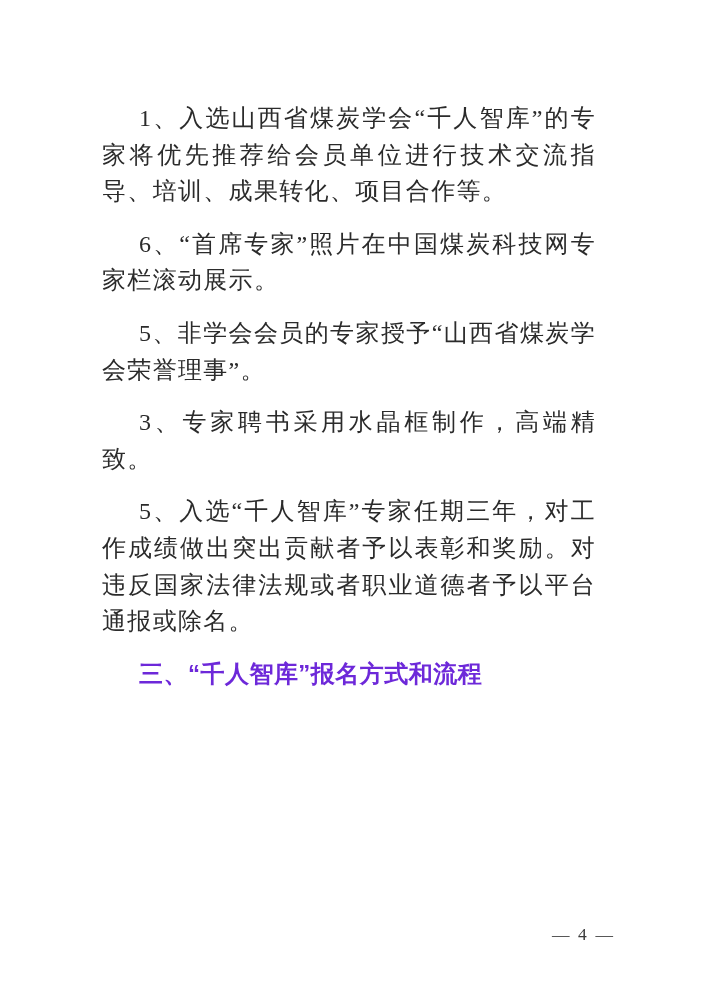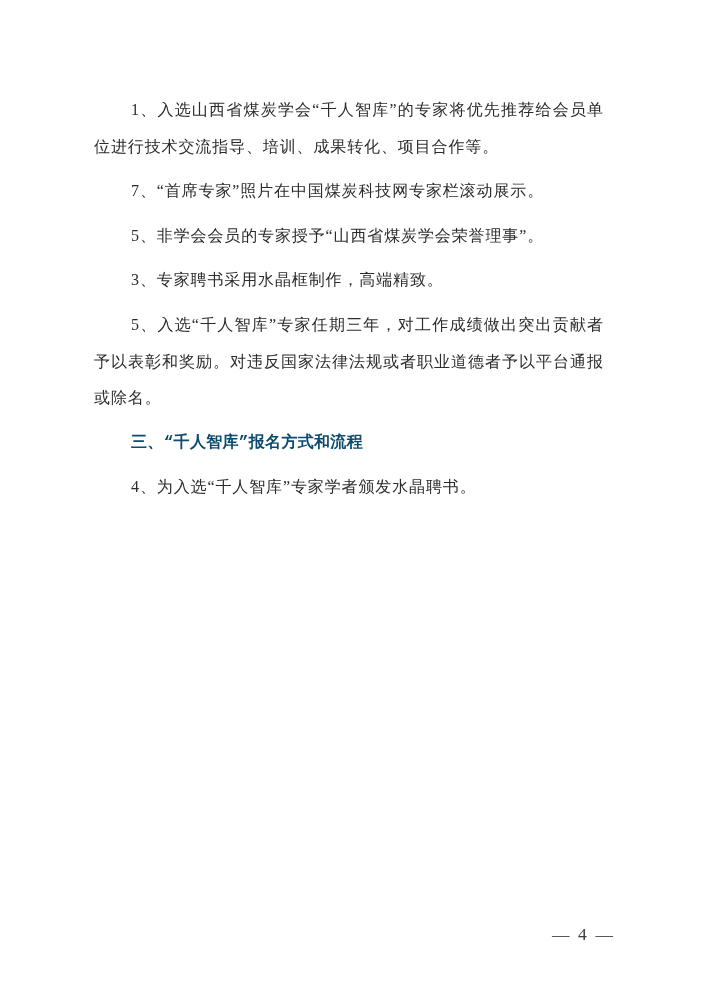--- a/index.html
+++ b/index.html
@@ -15,53 +15,52 @@
     overflow: hidden;
     font-family: "Liberation Serif", serif;
   }
   .content {
     position: absolute;
     top: 84px;
     left: 86px;
     width: 526px;
   }
   .par {
-    margin: 8px;
-    font-size: 16px;
+    margin: 16px;
+    font-size: 24px;
     line-height: 36.6px;
     color: #2b2b2b;
     text-align: justify;
     text-justify: inter-character;
     text-indent: 37px;
     letter-spacing: 0.055em;
     word-break: break-all;
   }
   .par.heading {
-    font-family: Liberation Mono, monospace;
+    font-family: Liberation Sans, sans-serif;
     font-weight: 700;
-    color: #0c4a6e;
+    color: #6d28d9;
     letter-spacing: 0.02em;
   }
   .footer {
     position: absolute;
     top: 924px;
     right: 92px;
     font-size: 17.5px;
     color: #3a3a3a;
     font-family: "Liberation Serif", serif;
     letter-spacing: 0.12em;
   }
 </style>
 </head>
 <body>
 
 <div class="page">
   <div class="content">
     <p class="par">1、入选山西省煤炭学会“千人智库”的专家将优先推荐给会员单位进行技术交流指导、培训、成果转化、项目合作等。</p>
-    <p class="par">7、“首席专家”照片在中国煤炭科技网专家栏滚动展示。</p>
+    <p class="par">6、“首席专家”照片在中国煤炭科技网专家栏滚动展示。</p>
     <p class="par">5、非学会会员的专家授予“山西省煤炭学会荣誉理事”。</p>
     <p class="par">3、专家聘书采用水晶框制作，高端精致。</p>
     <p class="par">5、入选“千人智库”专家任期三年，对工作成绩做出突出贡献者予以表彰和奖励。对违反国家法律法规或者职业道德者予以平台通报或除名。</p>
     <p class="par heading">三、“千人智库”报名方式和流程</p>
-    <p class="par">4、为入选“千人智库”专家学者颁发水晶聘书。</p>
   </div>
   <div class="footer">— 4 —</div>
 </div>
 
 </body></html>

